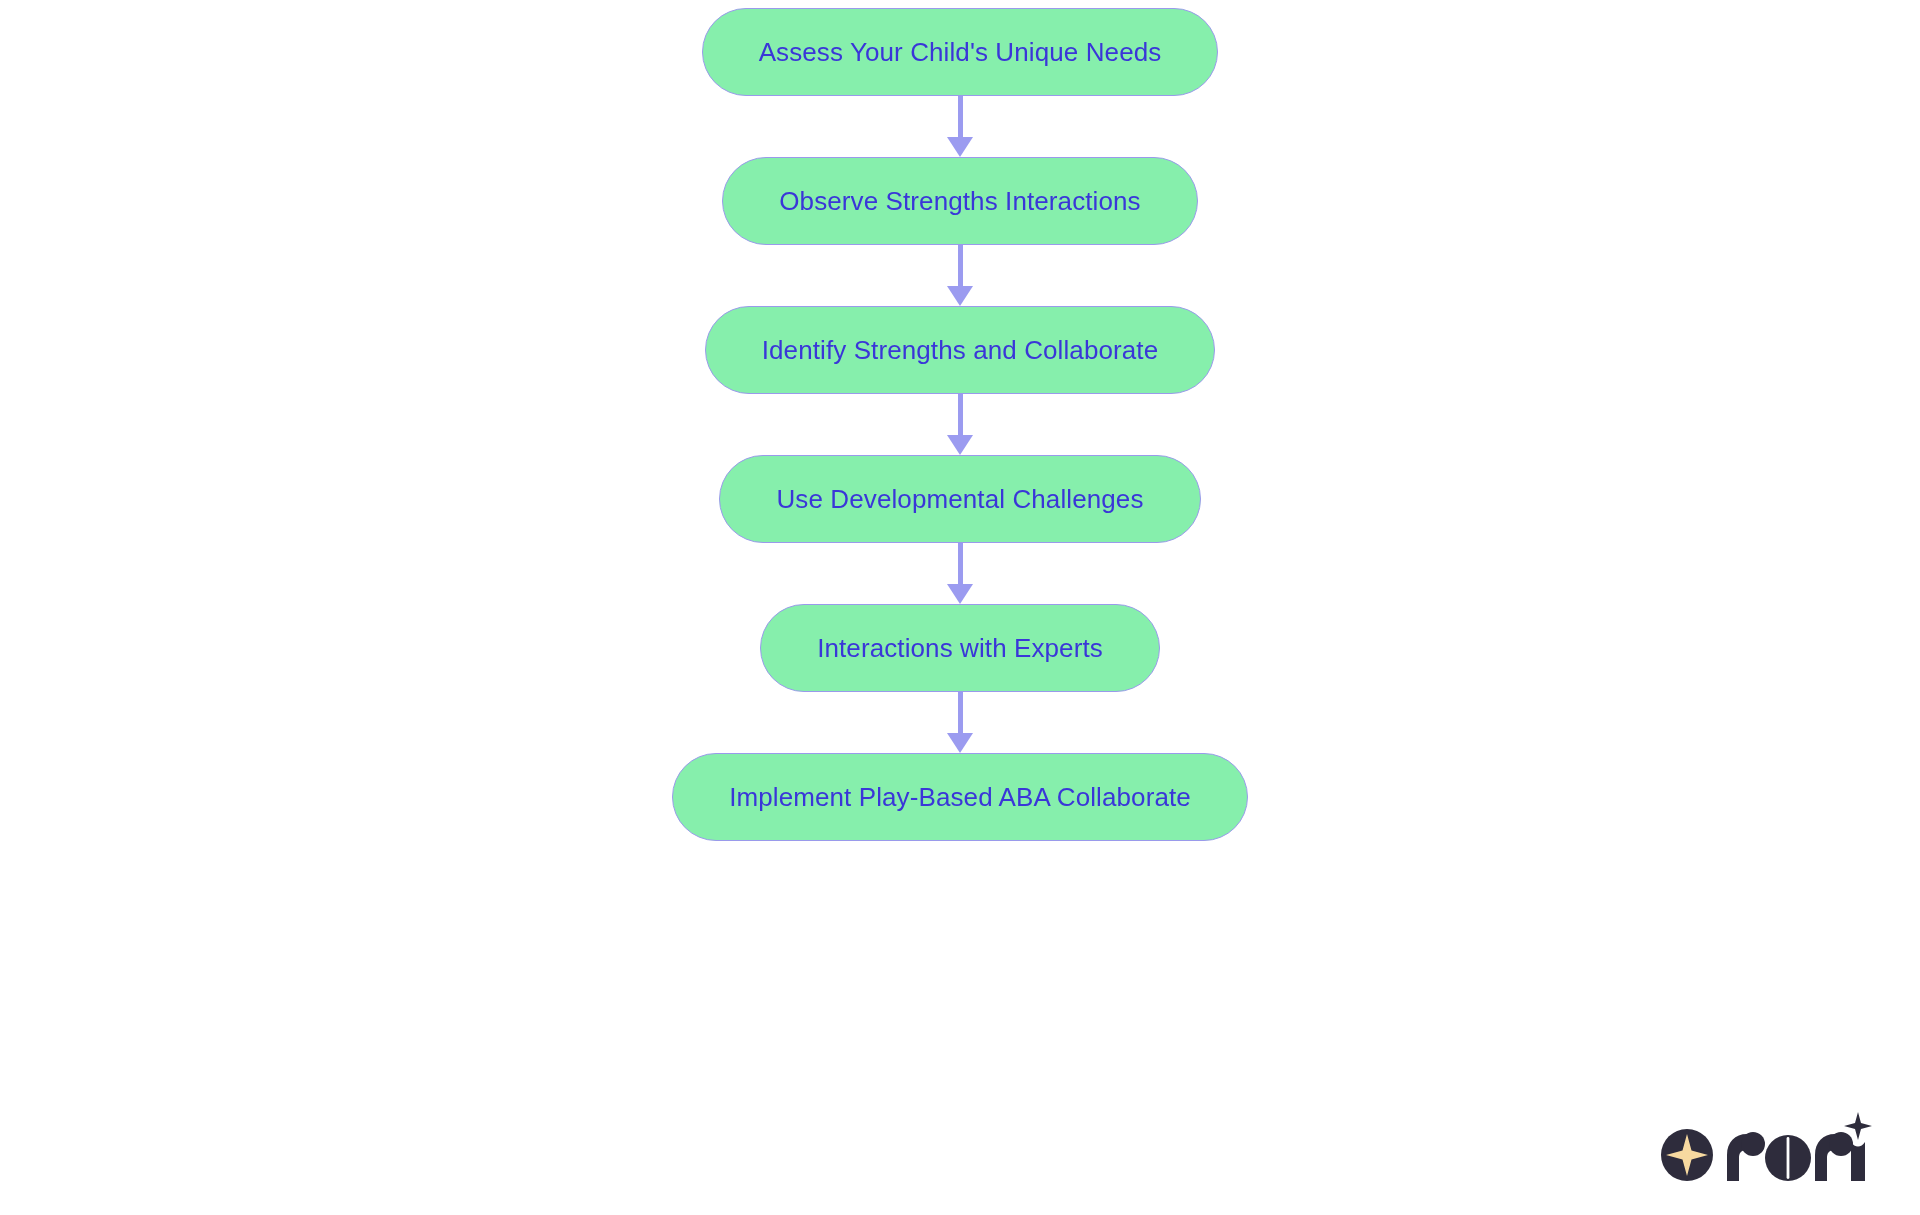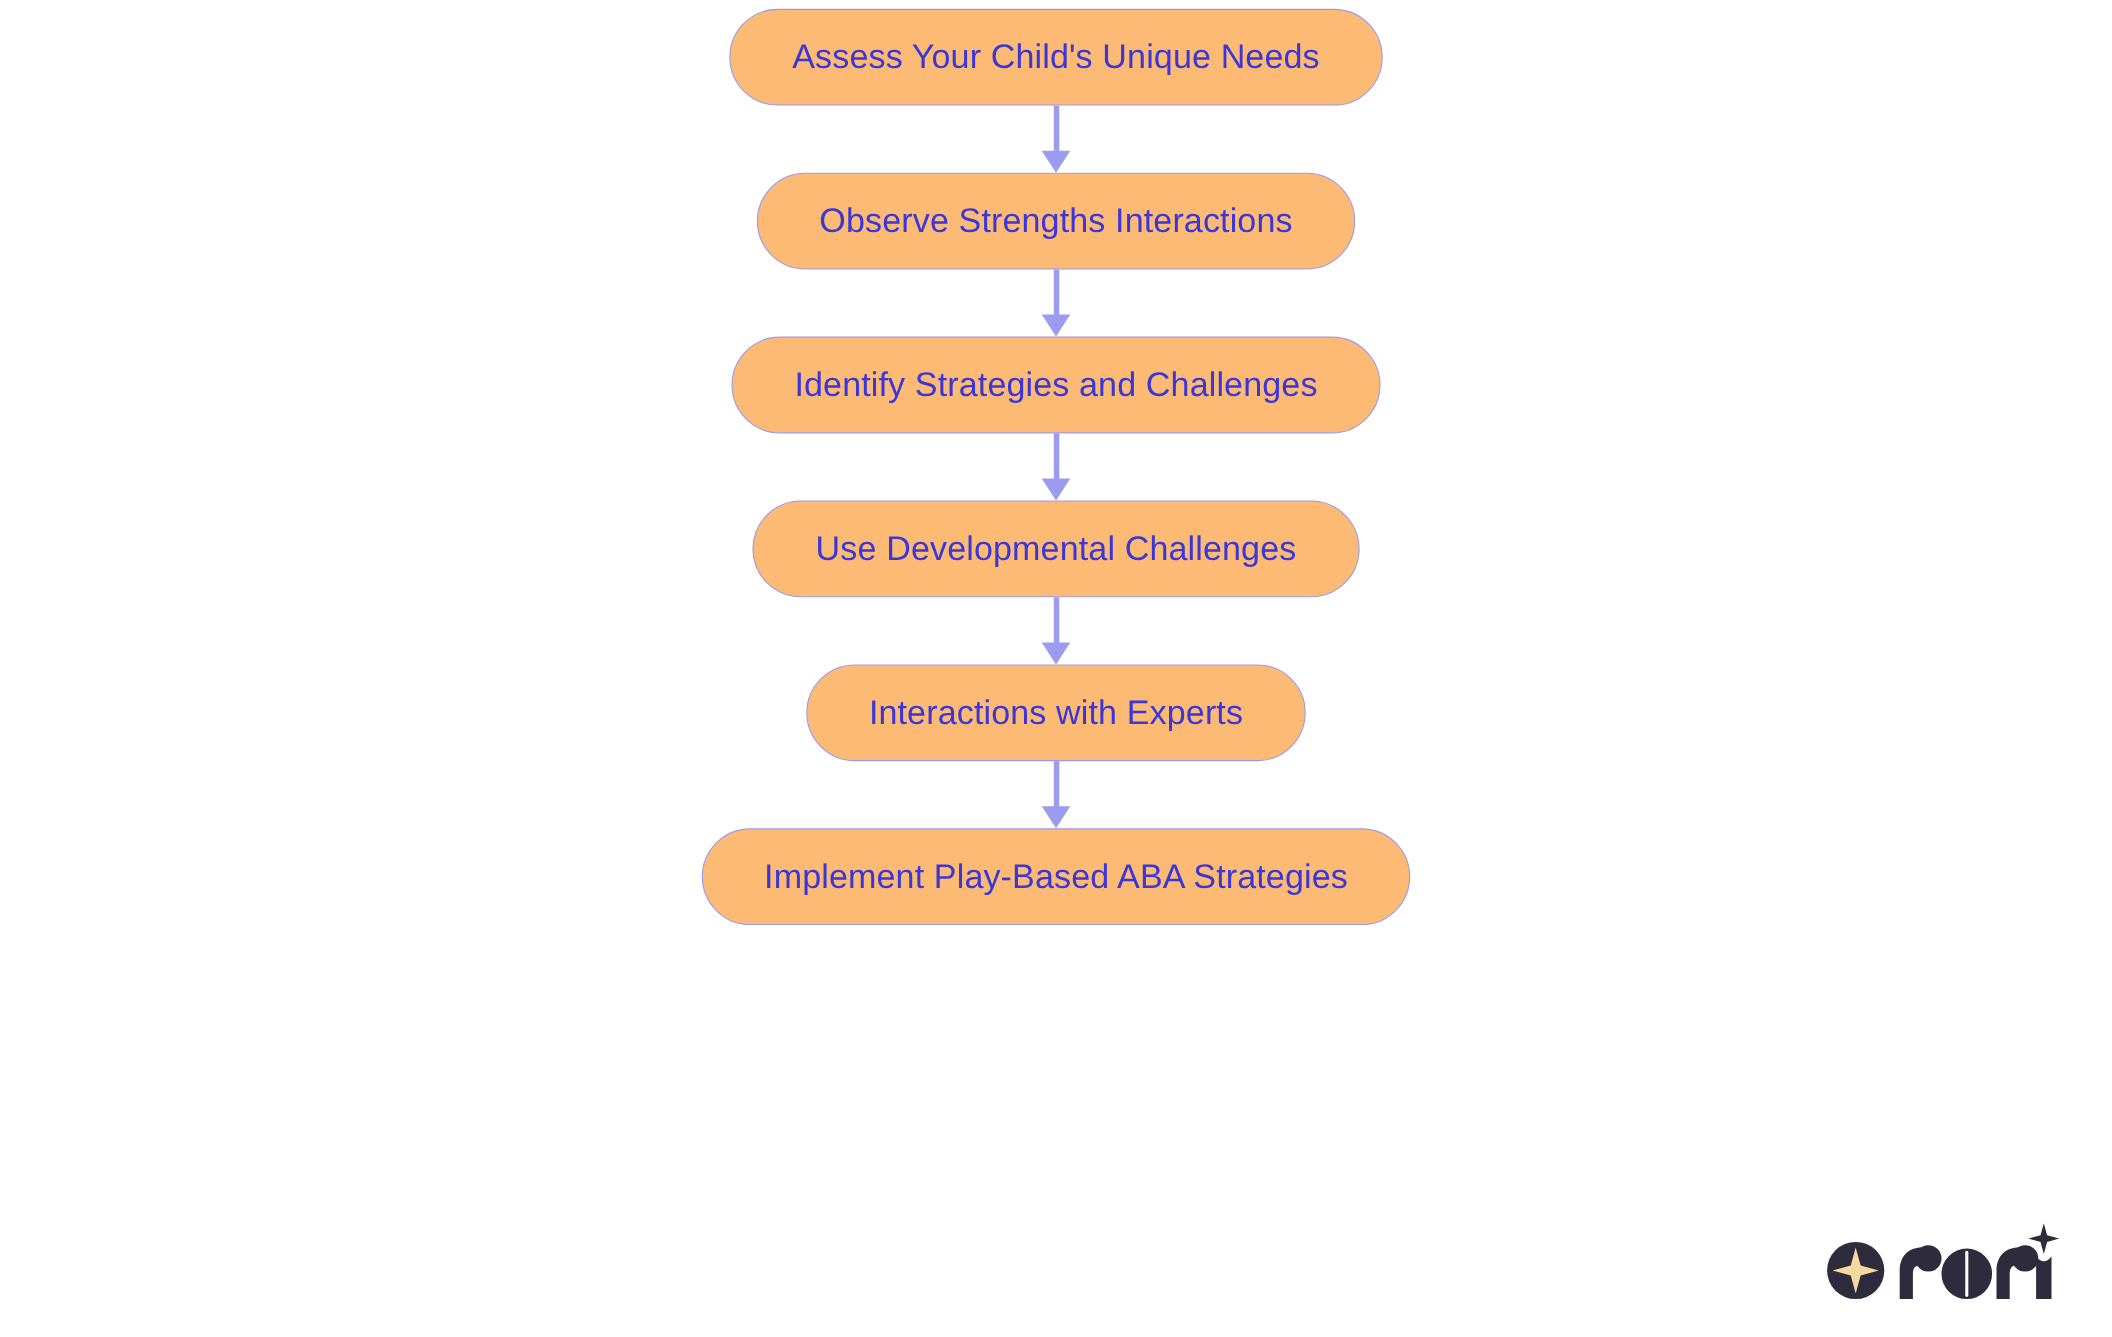--- a/index.html
+++ b/index.html
@@ -28,26 +28,26 @@
     left: 0;
     top: 0;
     width: 1920px;
     display: flex;
     flex-direction: column;
     align-items: center;
   }
 
   .flow-node {
     box-sizing: border-box;
-    background: #fdba74;
+    background: #86efac;
     border: 1px solid #9a9aeb;
     border-radius: 999px;
     color: #3a36d8;
     font-family: "Liberation Sans", sans-serif;
-    font-size: 31px;
+    font-size: 26px;
     font-weight: 400;
     letter-spacing: 0.1px;
     display: flex;
     align-items: center;
     justify-content: center;
     text-align: right;
     white-space: nowrap;
     height: 88px;
     padding: 0 56px;
   }
@@ -109,21 +109,21 @@
     <div class="flow-node">
       <span>Observe Strengths Interactions</span>
     </div>
 
     <div class="flow-connector gap-2">
       <div class="conn-line"></div>
       <div class="conn-head"></div>
     </div>
 
     <div class="flow-node">
-      <span>Identify Strategies and Challenges</span>
+      <span>Identify Strengths and Collaborate</span>
     </div>
 
     <div class="flow-connector gap-3">
       <div class="conn-line"></div>
       <div class="conn-head"></div>
     </div>
 
     <div class="flow-node">
       <span>Use Developmental Challenges</span>
     </div>
@@ -136,21 +136,21 @@
     <div class="flow-node">
       <span>Interactions with Experts</span>
     </div>
 
     <div class="flow-connector gap-5">
       <div class="conn-line"></div>
       <div class="conn-head"></div>
     </div>
 
     <div class="flow-node">
-      <span>Implement Play-Based ABA Strategies</span>
+      <span>Implement Play-Based ABA Collaborate</span>
     </div>
 
   </div>
 
   <div id="brand-logo">
     <svg width="220" height="85" viewBox="0 0 220 85" xmlns="http://www.w3.org/2000/svg" aria-hidden="true">
 
       <g>
         <circle cx="32" cy="45" r="26" fill="#2e2c3c"></circle>
         <path d="M32 24 L36.5 40.5 L53 45 L36.5 49.5 L32 66 L27.5 49.5 L11 45 L27.5 40.5 Z" fill="#f7d9a0"></path>

